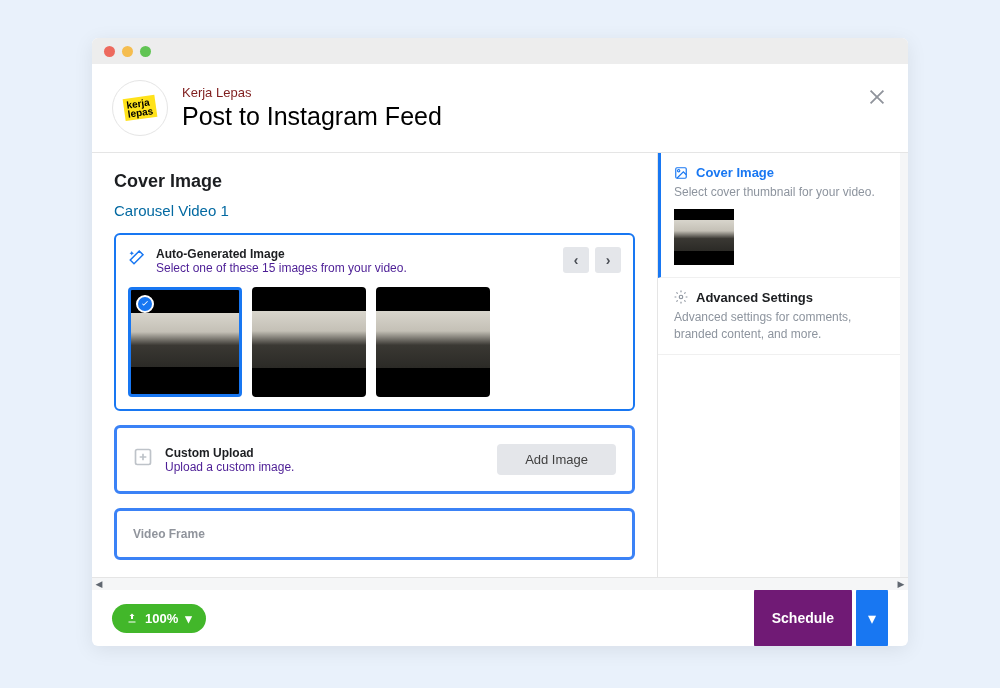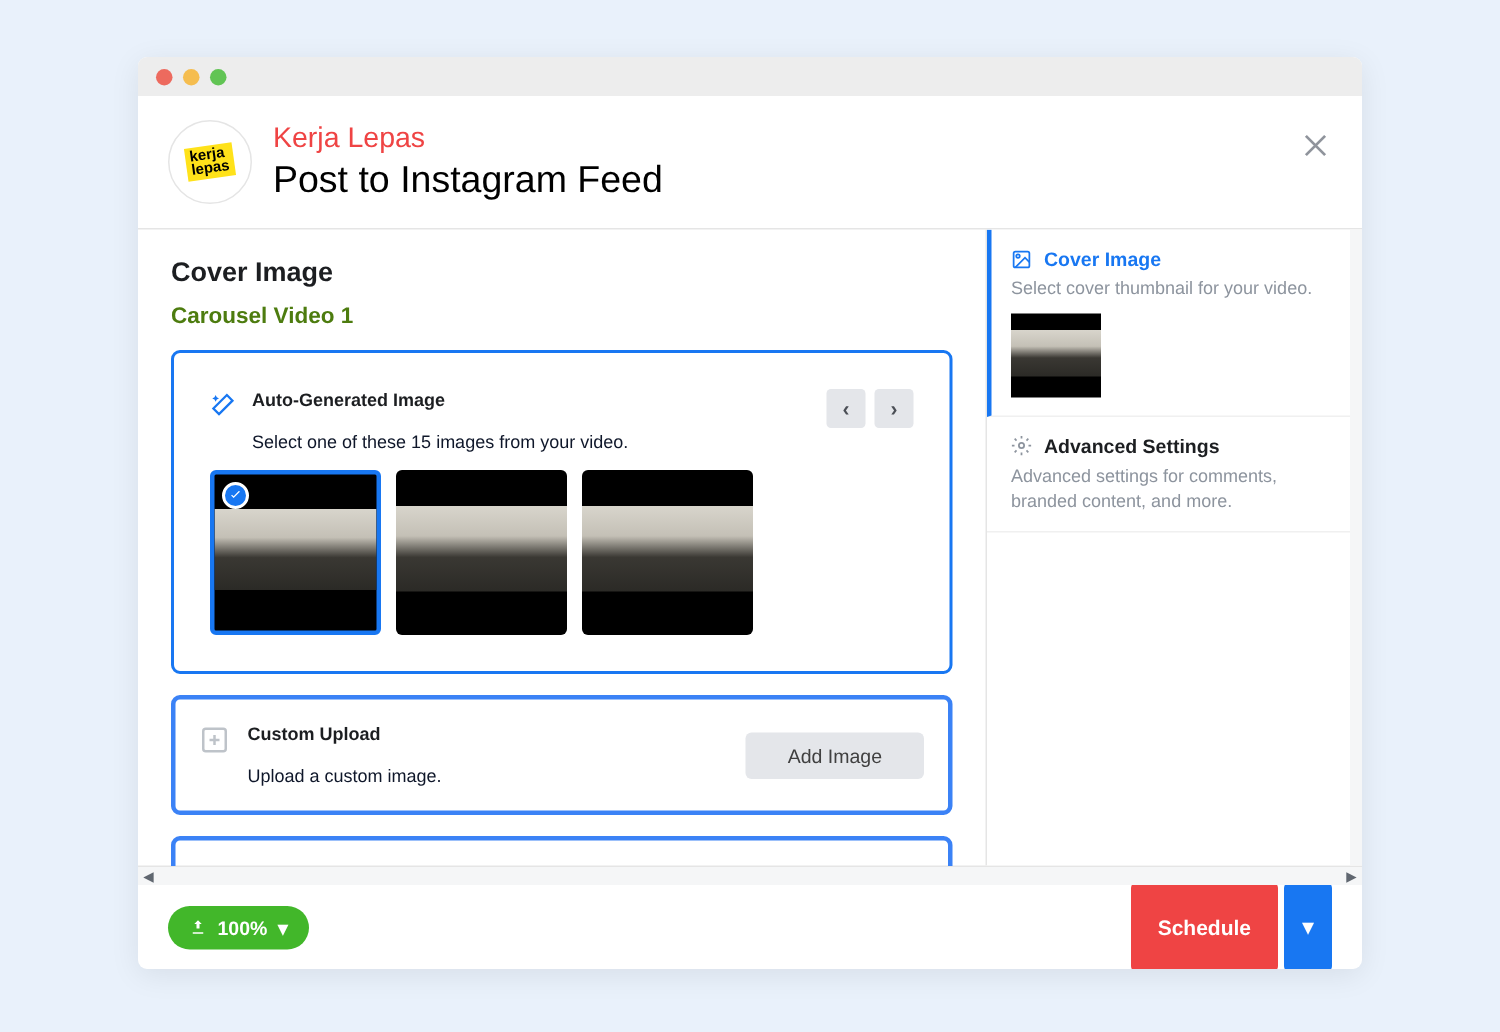--- a/index.html
+++ b/index.html
@@ -4,36 +4,36 @@
 <style>
 *{box-sizing:border-box;margin:0;padding:0;font-family:-apple-system,BlinkMacSystemFont,"Segoe UI",Helvetica,Arial,sans-serif}
 body{background:#e9f1fb;width:1000px;height:688px;overflow:hidden;padding:38px 92px}
 .window{width:816px;height:608px;background:#fff;border-radius:6px;box-shadow:0 4px 20px rgba(0,0,0,.08);display:flex;flex-direction:column;overflow:hidden}
 .titlebar{height:26px;background:#ededed;display:flex;align-items:center;padding:0 12px;gap:7px}
 .tdot{width:11px;height:11px;border-radius:50%}
 .td-r{background:#ed6a5e}.td-y{background:#f5bd4f}.td-g{background:#61c454}
 .header{display:flex;align-items:center;padding:16px 20px;border-bottom:1px solid #e5e5e5;position:relative}
 .avatar{width:56px;height:56px;border-radius:50%;border:1px solid #e5e5e5;display:flex;align-items:center;justify-content:center;margin-right:14px;background:#fff}
 .avatar-inner{background:#ffe21a;color:#000;font-size:10px;font-weight:700;line-height:.9;transform:rotate(-8deg);padding:2px 3px}
-.subtitle{font-size:19px;color:#ef4444}
+.subtitle{font-size:13px;color:#7f1d1d}
 .title{font-size:25px;font-weight:400;color:#000000;margin-top:2px}
 .close-x{position:absolute;right:20px;top:22px;cursor:pointer;color:#90949c}
 .close-x svg{width:22px;height:22px}
 .body{display:flex;flex:1;overflow:hidden;border-bottom:1px solid #e5e5e5}
 .main{flex:1;overflow-y:auto;padding:18px 22px 0 22px;border-right:1px solid #e5e5e5}
 .sidebar{width:250px;overflow-y:auto;background:#fff}
 .h1{font-size:18px;font-weight:700;color:#1c1e21;margin-bottom:10px}
-.h2{font-size:15px;font-weight:700;color:#4d7c0f;margin-bottom:14px}
-.card{border:2px solid #1877f2;border-radius:6px;padding:24px;margin-bottom:14px}
+.h2{font-size:15px;font-weight:400;color:#0369a1;margin-bottom:14px}
+.card{border:2px solid #1877f2;border-radius:6px;padding:12px;margin-bottom:14px}
 .card-gray{border:3px solid #3b82f6;border-radius:6px;padding:16px;margin-bottom:14px;display:flex;align-items:center;justify-content:space-between}
 .card-head{display:flex;align-items:flex-start;justify-content:space-between;margin-bottom:12px}
 .card-head-left{display:flex;gap:10px;align-items:flex-start}
 .wand{width:18px;height:18px;flex-shrink:0;margin-top:1px}
 .card-title{font-size:12px;font-weight:600;color:#1c1e21}
-.card-desc{font-size:12px;color:#0f172a;margin-top:14px}
+.card-desc{font-size:12px;color:#4c1d95;margin-top:0}
 .nav-btns{display:flex;gap:6px}
 .nav-btn{width:26px;height:26px;background:#e4e6ea;border-radius:3px;display:flex;align-items:center;justify-content:center;cursor:pointer;color:#4b4f56;font-size:14px;font-weight:700}
 .thumbs{display:flex;gap:10px}
 .thumb{width:114px;height:110px;background:#000;border-radius:4px;cursor:pointer;position:relative;overflow:hidden}
 .thumb.selected{border:3px solid #1877f2}
 .thumb-img{position:absolute;top:22%;left:0;right:0;height:52%;background:linear-gradient(to bottom,#d8d5cc 0%,#c4c0b6 35%,#3a3833 60%,#2b2a26 100%)}
 .check{position:absolute;top:5px;left:5px;width:18px;height:18px;border-radius:50%;background:#1877f2;border:2px solid #fff;display:flex;align-items:center;justify-content:center}
 .check svg{width:10px;height:10px;fill:#fff}
 .upload-left{display:flex;gap:12px;align-items:flex-start}
 .upload-icon{width:20px;height:20px;color:#bec3c9;margin-top:1px}
@@ -46,21 +46,21 @@
 .side-title{font-size:13px;font-weight:600;color:#1c1e21}
 .side-item.active .side-title{color:#1877f2}
 .side-desc{font-size:12px;color:#8d949e;line-height:1.4}
 .side-thumb{width:60px;height:56px;background:#000;margin-top:8px;position:relative;overflow:hidden}
 .side-thumb .thumb-img{top:20%;height:55%}
 .scrollbar{height:12px;background:#f5f6f7;position:relative}
 .scroll-arrow{position:absolute;top:1px;width:10px;height:10px;color:#606770;font-size:9px;display:flex;align-items:center;justify-content:center}
 .footer{height:56px;display:flex;align-items:center;justify-content:space-between;padding:0 20px}
 .status-pill{background:#42b72a;color:#fff;border-radius:18px;padding:7px 14px;display:flex;align-items:center;gap:7px;font-size:13px;font-weight:600;cursor:pointer}
 .footer-right{display:flex;gap:4px}
-.btn-blue{background:#ef4444;color:#fff;font-size:14px;font-weight:600;padding:22px 18px;border-radius:4px;cursor:pointer;border:none}
+.btn-blue{background:#701a75;color:#fff;font-size:14px;font-weight:600;padding:22px 18px;border-radius:4px;cursor:pointer;border:none}
 .btn-caret{background:#1877f2;color:#fff;width:32px;border-radius:4px;display:flex;align-items:center;justify-content:center;cursor:pointer}
 .vscroll{position:absolute;right:0;top:0;bottom:0;width:8px;background:#f5f6f7}
 </style>
 </head>
 <body>
 
 <div class="window">
   <div class="titlebar">
     <div class="tdot td-r"></div>
     <div class="tdot td-y"></div>

